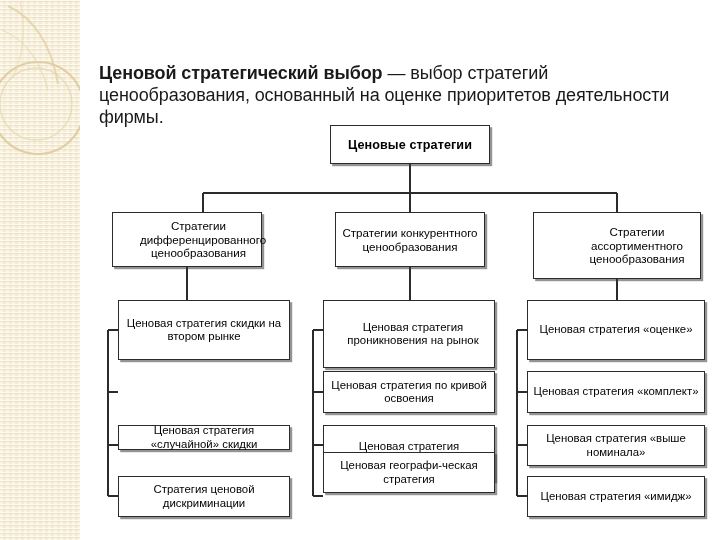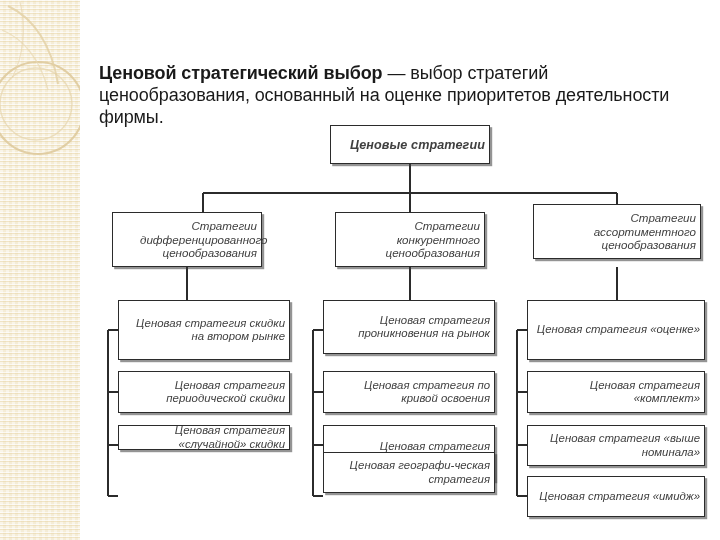--- a/index.html
+++ b/index.html
@@ -77,24 +77,23 @@
 
   .node {
     position: absolute;
     box-sizing: border-box;
     background: #ffffff;
     border: 1.4px solid #2b2b2b;
     box-shadow: 2.2px 2.2px 0 0 rgba(60,60,60,0.55);
     display: flex;
     align-items: center;
     justify-content: center;
-    text-align: right;
-    color: #404040;
+    text-align: center;
+    color: #000000;
     padding: 1px 4px;
-    font-style: italic;
   }
   .node span {
     display: block;
     width: 100%;
   }
 
   .node.root {
     font-weight: bold;
     font-size: 12.6px;
     letter-spacing: 0.1px;
@@ -165,35 +164,35 @@
   <div class="node root" style="left:330px; top:125px; width:160px; height:39px;">
     <span>Ценовые стратегии</span>
   </div>
 
   <div class="node branch" style="left:112px; top:212px; width:150px; height:55px;padding-left:27px;">
     <span>Стратегии дифференцированного ценообразования</span>
   </div>
   <div class="node branch" style="left:335px; top:212px; width:150px; height:55px;">
     <span>Стратегии конкурентного ценообразования</span>
   </div>
-  <div class="node branch" style="left:533px; top:204px; width:168px; height:55px;padding-left:44px;">
+  <div class="node branch" style="left:533px; top:212px; width:168px; height:67px;padding-left:44px;">
     <span>Стратегии ассортиментного ценообразования</span>
   </div>
 
   <div class="node leaf" style="left:118px; top:300px; width:172px; height:60px;">
     <span>Ценовая стратегия скидки на втором рынке</span>
   </div>
-  <div class="node leaf" style="left:118px; top:371px; width:172px; height:42px;">
-    <span>Ценовая стратегия периодической скидки</span>
-  </div>
   <div class="node leaf" style="left:118px; top:425px; width:172px; height:25px;">
     <span>Ценовая стратегия «случайной» скидки</span>
   </div>
-
-  <div class="node leaf" style="left:323px; top:300px; width:172px; height:54px;padding-left:12px;">
+  <div class="node leaf" style="left:118px; top:476px; width:172px; height:41px;">
+    <span>Стратегия ценовой дискриминации</span>
+  </div>
+
+  <div class="node leaf" style="left:323px; top:300px; width:172px; height:68px;padding-left:12px;">
     <span>Ценовая стратегия проникновения на рынок</span>
   </div>
   <div class="node leaf" style="left:323px; top:371px; width:172px; height:42px;">
     <span>Ценовая стратегия по кривой освоения</span>
   </div>
   <div class="node leaf" style="left:323px; top:425px; width:172px; height:56px;">
     <span>Ценовая стратегия сигнализирования</span>
   </div>
   <div class="node leaf" style="left:323px; top:452px; width:172px; height:41px;">
     <span>Ценовая географи-ческая стратегия</span>

